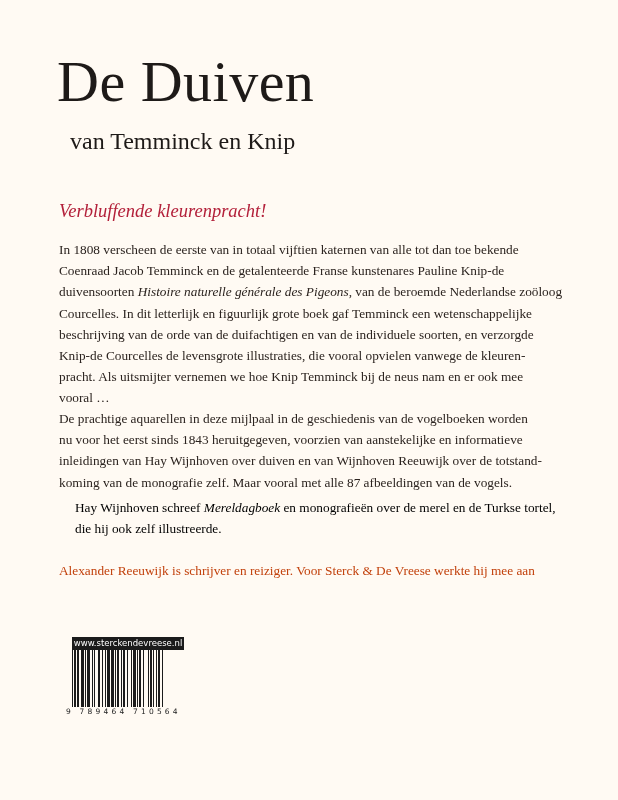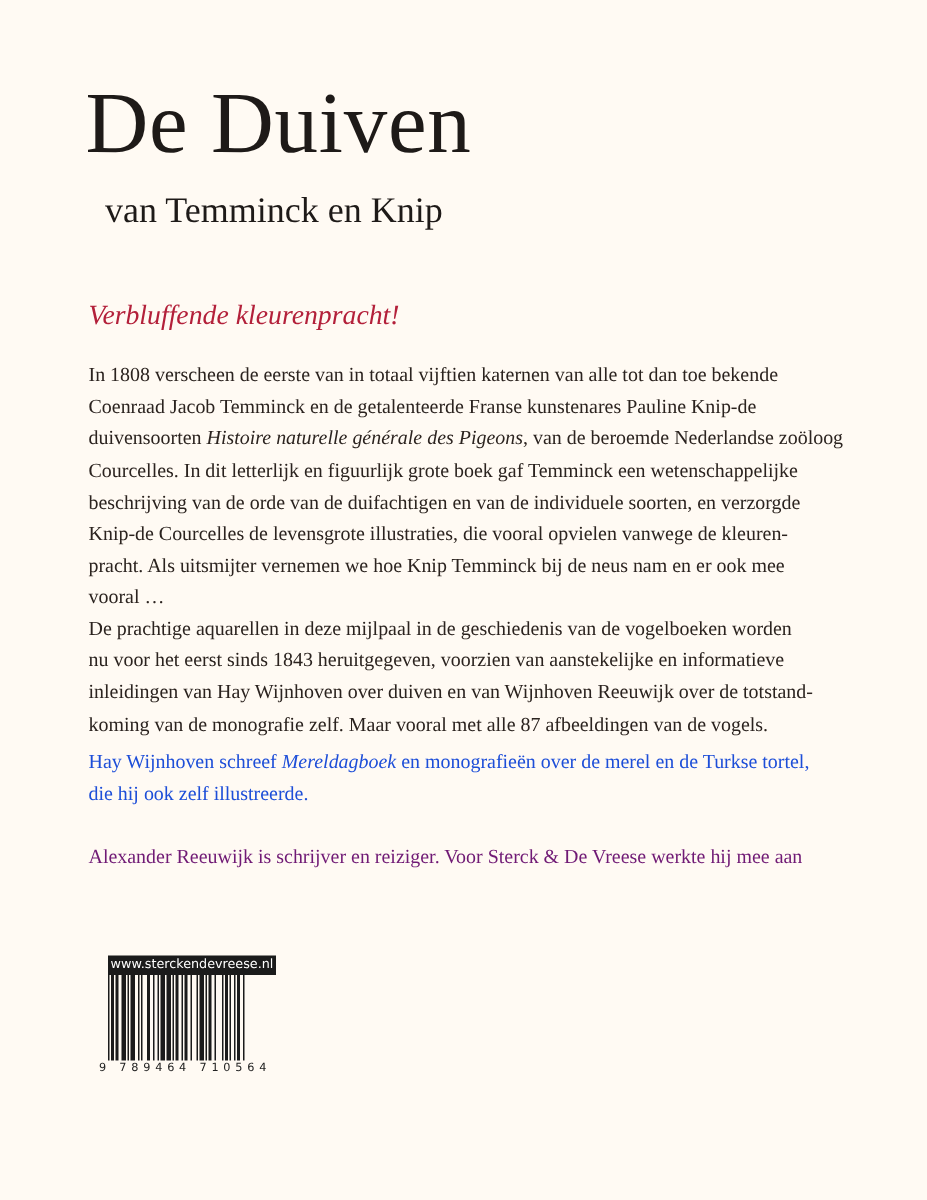--- a/index.html
+++ b/index.html
@@ -27,22 +27,22 @@
     font-style: italic; font-size: 18.5px; color: #b3203a;
   }
   .para {
     position: absolute; left: 59px; width: 520px;
     font-family: "Liberation Serif", serif;
     font-size: 13.3px; line-height: 21.2px; margin: 0;
   }
   .para .line { display: block; white-space: nowrap; }
   .p1 { top: 239px; color: #2b231f; }
   .p2 { top: 408px; color: #2b231f; }
-  .p3 { top: 497px; color: #1d4ed8; }
-  .p4 { top: 560px; color: #701a75; }
+  .p3 { top: 497px; color: #000000; margin-left: 16px; }
+  .p4 { top: 560px; color: #c2410c; }
   i { font-style: italic; }
 
   .barcode {
     position: absolute; left: 72px; top: 637px; width: 112px; height: 80px;
   }
   .barcode-url {
     position: absolute; left: 0; top: 0; width: 112px; height: 13px;
     background: #1b1b1b; color: #fff;
     font-family: "DejaVu Sans", sans-serif; font-size: 8.5px; line-height: 13px;
     text-align: center;

